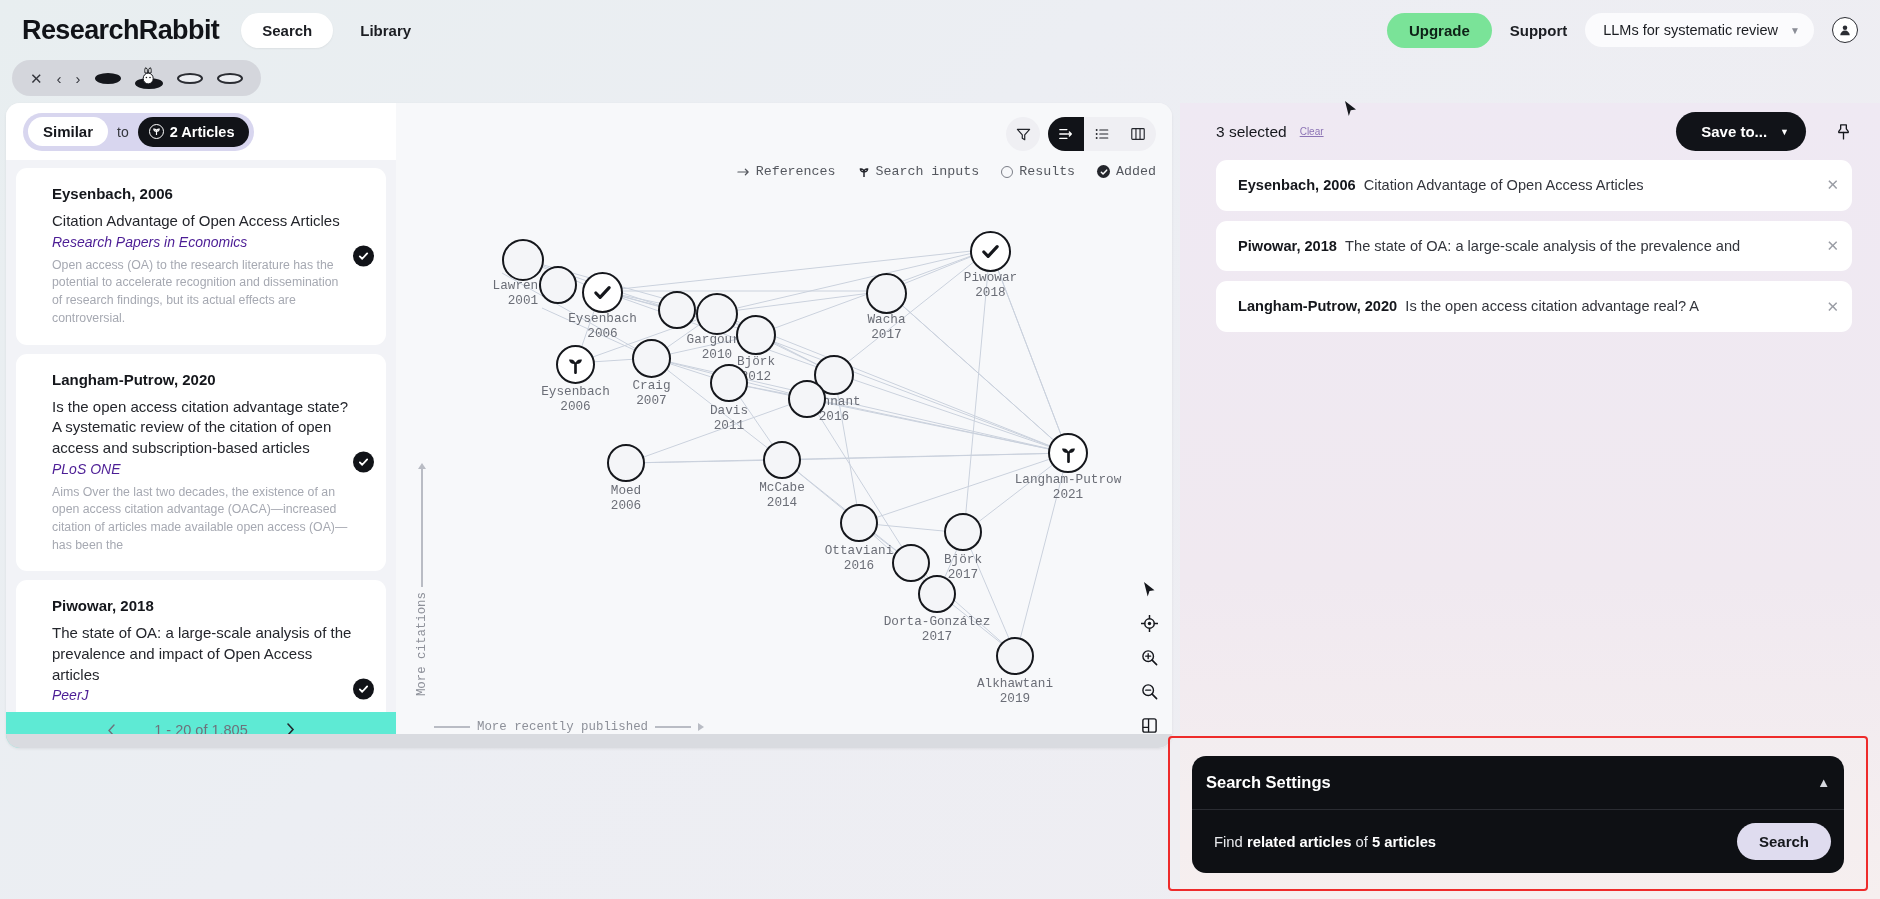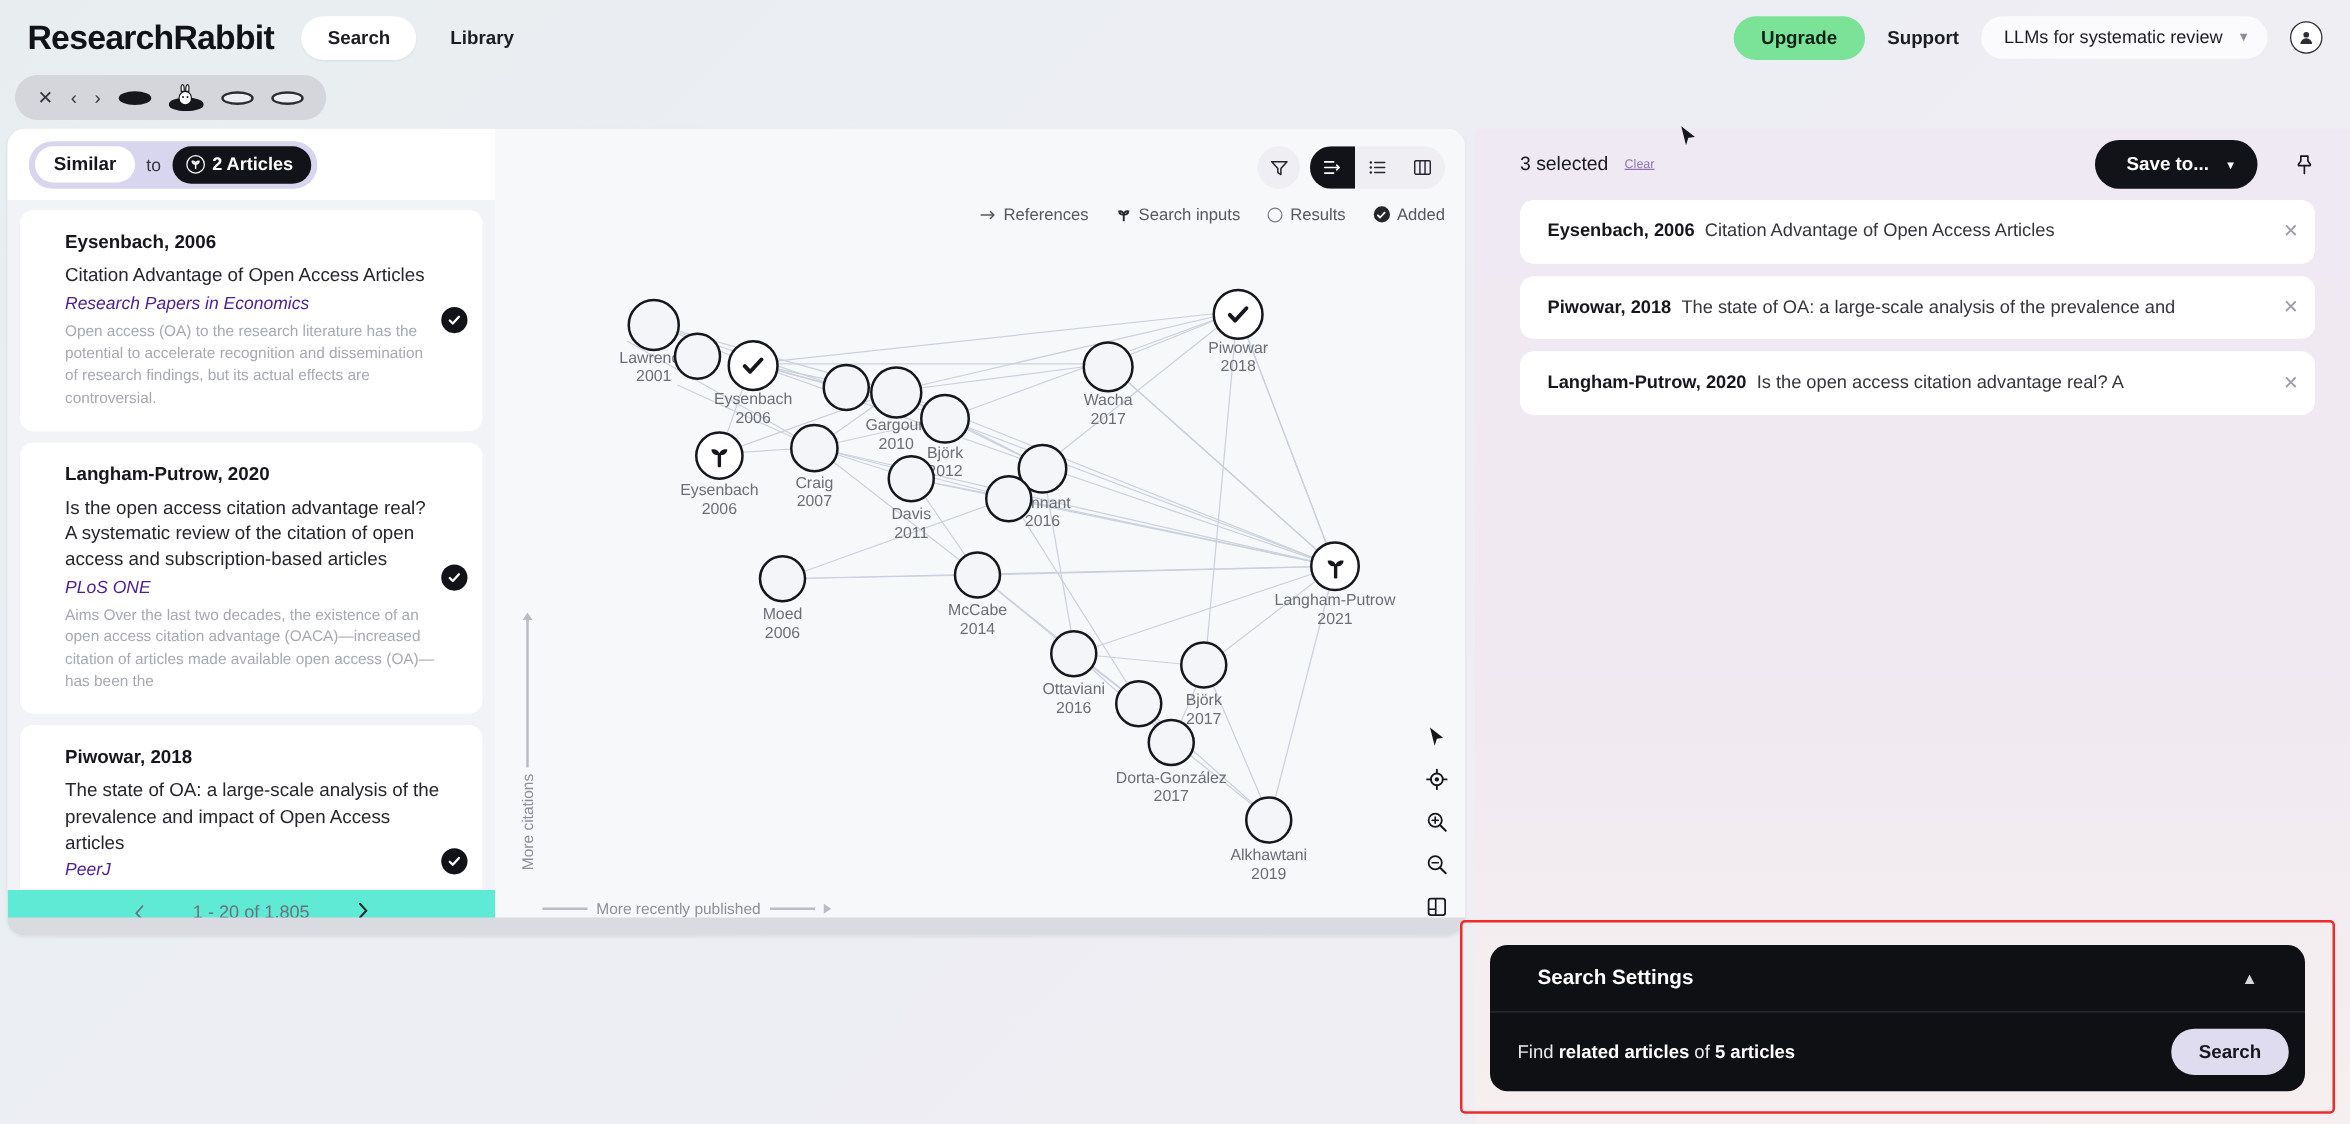--- a/index.html
+++ b/index.html
@@ -120,21 +120,21 @@
     position: absolute; bottom: 0; left: 0; width: 390px; height: 36px;
     background: #5eead4; display: flex; align-items: center;
     justify-content: center; gap: 38px;
   }
   .pager-arrow { font-size: 15px; color: #6e717b; cursor: pointer; }
   .pager-text { font-size: 14.5px; color: #6e717b; }
 
   
   .graph {
     position: absolute; left: 390px; top: 0; right: 0; bottom: 0;
-    background: #f7f8fa; overflow: hidden;
+    background: #f7f8fa; overflow: hidden; font-family: Liberation Mono, monospace;
   }
   .graph-toolbar {
     position: absolute; right: 16px; top: 14px;
     display: flex; align-items: center; gap: 8px; z-index: 10;
   }
   .filter-btn {
     width: 34px; height: 34px; border-radius: 50%; background: #efeff3;
     display: flex; align-items: center; justify-content: center; cursor: pointer;
   }
   .view-group {
@@ -233,21 +233,21 @@
   
   .settings-wrap {
     position: absolute; right: 12px; bottom: 8px; width: 700px;
     border: 2.5px solid #ee2b2b; border-radius: 4px;
     padding: 18px 22px 16px 22px; background: rgba(247,240,240,.22);
   }
   .settings-panel {
     background: #0e1014; border-radius: 14px; overflow: hidden; color: #fff;
   }
   .settings-head {
-    display: flex; align-items: center; padding: 17px 38px;
+    display: flex; align-items: center; padding: 17px 14px;
     border-bottom: 1px solid #2a2c32;
   }
   .settings-title { font-size: 16.5px; font-weight: 700; }
   .settings-chev { margin-left: auto; font-size: 13px; color: #d6d8de; cursor: pointer; }
   .settings-body {
     display: flex; align-items: center; padding: 13px 13px 13px 22px;
   }
   .settings-text { font-size: 14.8px; color: #e9eaee; }
   .settings-text b { font-weight: 700; color: #fff; }
   .search-btn {
@@ -333,21 +333,21 @@
         <div class="card-abstract">Open access (OA) to the research literature has the potential to accelerate recognition and dissemination of research findings, but its actual effects are controversial.</div>
         <div class="card-check on">
           <svg width="11" height="11" viewBox="0 0 12 12">
               <path d="M2 6.4l2.6 2.6L10 3.2" stroke="#fff" stroke-width="2" fill="none" stroke-linecap="round" stroke-linejoin="round"></path>
             </svg>
         </div>
       </div>
 
       <div class="card">
         <div class="card-author">Langham-Putrow, 2020</div>
-        <div class="card-title">Is the open access citation advantage real? A systematic review of the citation of open access and subscription-based articles</div>
+        <div class="card-title">Is the open access citation advantage state? A systematic review of the citation of open access and subscription-based articles</div>
         <div class="card-journal">PLoS ONE</div>
         <div class="card-abstract">Aims Over the last two decades, the existence of an open access citation advantage (OACA)—increased citation of articles made available open access (OA)—has been the</div>
         <div class="card-check on">
           <svg width="11" height="11" viewBox="0 0 12 12">
               <path d="M2 6.4l2.6 2.6L10 3.2" stroke="#fff" stroke-width="2" fill="none" stroke-linecap="round" stroke-linejoin="round"></path>
             </svg>
         </div>
       </div>
 
       <div class="card">

